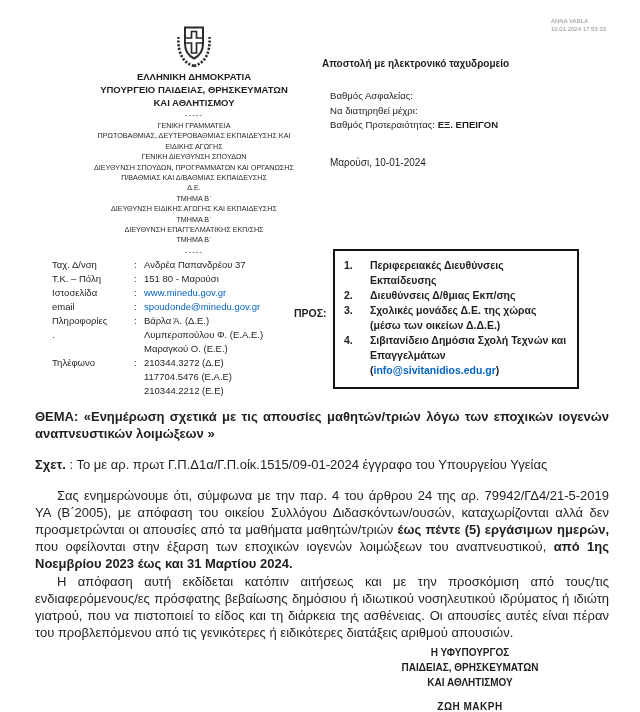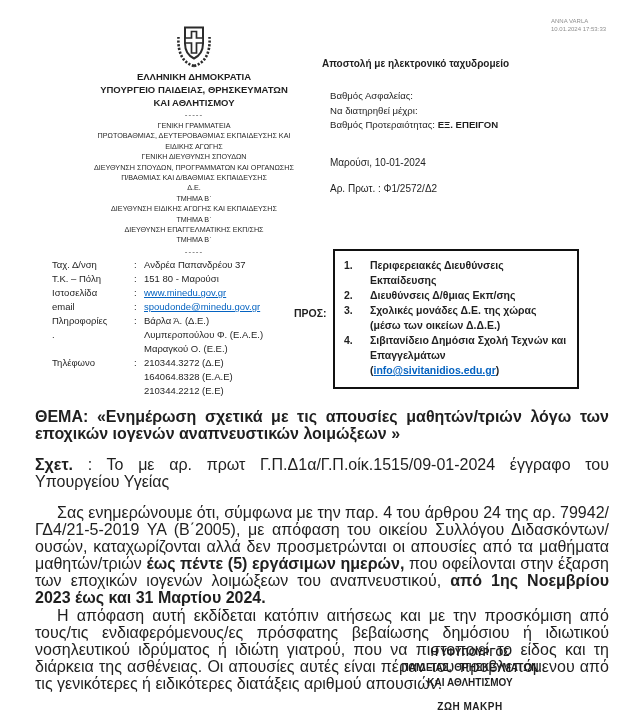--- a/index.html
+++ b/index.html
@@ -24,30 +24,30 @@
   .d-sub { margin-top:20px; padding-left:8px; line-height:14.5px; }
   .d-date { margin-top:24px; padding-left:8px; font-size:10px; }
   .d-prot { margin-top:15px; padding-left:8px; font-size:10px; }
   .bold { font-weight:bold; }
   
   .contact { position:absolute; top:258px; left:52px; width:280px; font-size:9.5px; line-height:14px; }
   .crow { display:flex; }
   .clabel { width:82px; flex:none; }
   .ccolon { width:10px; flex:none; }
   .cval { flex:1; }
-  .link { color:#0563c1; text-decoration:underline; cursor:pointer;text-align:right; }
+  .link { color:#0563c1; cursor:pointer;text-align:right; }
   
   .pros-label { position:absolute; top:307px; left:294px; font-weight:bold; font-size:10.5px; }
   .pros-box { position:absolute; top:249px; left:333px; width:246px; border:2px solid #111;
               padding:7px 9px 9px 9px; font-weight:bold; font-size:10.5px; line-height:15px; }
   .pitem { display:flex; }
   .pnum { width:26px; flex:none; }
   .ptext { flex:1; }
   
-  .content { position:absolute; top:408px; left:35px; width:574px; font-size:16px; line-height:17px; text-align:justify; }
+  .content { position:absolute; top:408px; left:35px; width:574px; font-size:13px; line-height:17px; text-align:justify; }
   .subject { font-weight:bold; }
   .rel { margin-top:14px; }
   .para { margin-top:14px; text-indent:22px; }
   .para2 { margin-top:1px; text-indent:22px; }
   
   .signature { position:absolute; top:645px; left:370px; width:200px; text-align:center;
                font-weight:bold; font-size:10px; line-height:15px; }
   .sig-name { margin-top:9px; letter-spacing:0.5px; }
 </style>
 </head>
@@ -89,21 +89,20 @@
   </div>
 
   <div class="dispatch">
     <div class="d-method">Αποστολή με ηλεκτρονικό ταχυδρομείο</div>
     <div class="d-sub">
       <div>Βαθμός Ασφαλείας:</div>
       <div>Να διατηρηθεί μέχρι:</div>
       <div><span>Βαθμός Προτεραιότητας:</span> <span class="bold">ΕΞ. ΕΠΕΙΓΟΝ</span></div>
     </div>
     <div class="d-date">Μαρούσι, 10-01-2024</div>
-    <div class="d-prot">Αρ. Πρωτ. : Φ1/2572/Δ2</div>
   </div>
 
   <div class="contact">
     <div class="crow">
       <span class="clabel">Ταχ. Δ/νση</span>
       <span class="ccolon">:</span>
       <span class="cval">Ανδρέα Παπανδρέου 37</span>
     </div>
     <div class="crow">
       <span class="clabel">Τ.Κ. – Πόλη</span>
@@ -136,21 +135,21 @@
       <span class="cval">Μαραγκού Ο. (Ε.Ε.)</span>
     </div>
     <div class="crow">
       <span class="clabel">Τηλέφωνο</span>
       <span class="ccolon">:</span>
       <span class="cval">210344.3272 (Δ.Ε)</span>
     </div>
     <div class="crow">
       <span class="clabel"></span>
       <span class="ccolon"></span>
-      <span class="cval">164064.8328 (Ε.Α.Ε)</span>
+      <span class="cval">117704.5476 (Ε.Α.Ε)</span>
     </div>
     <div class="crow">
       <span class="clabel"></span>
       <span class="ccolon"></span>
       <span class="cval">210344.2212 (Ε.Ε)</span>
     </div>
   </div>
 
   <div class="pros-label">ΠΡΟΣ:</div>
   <div class="pros-box">

